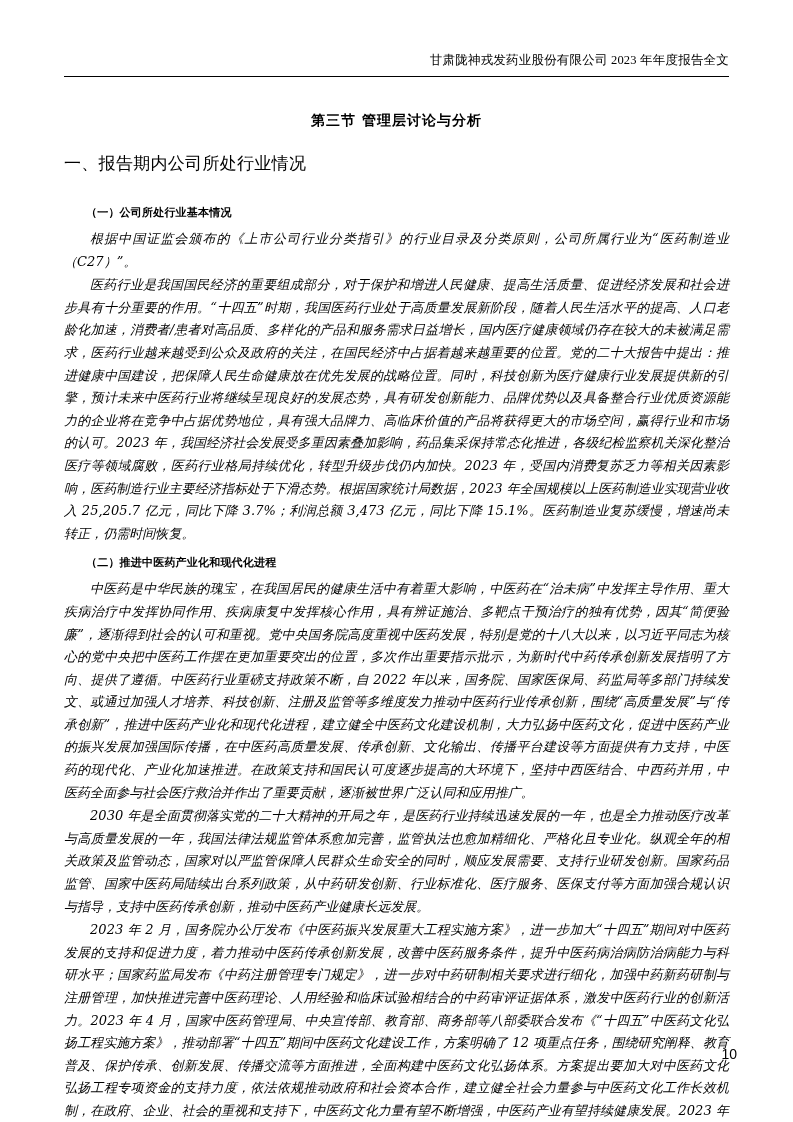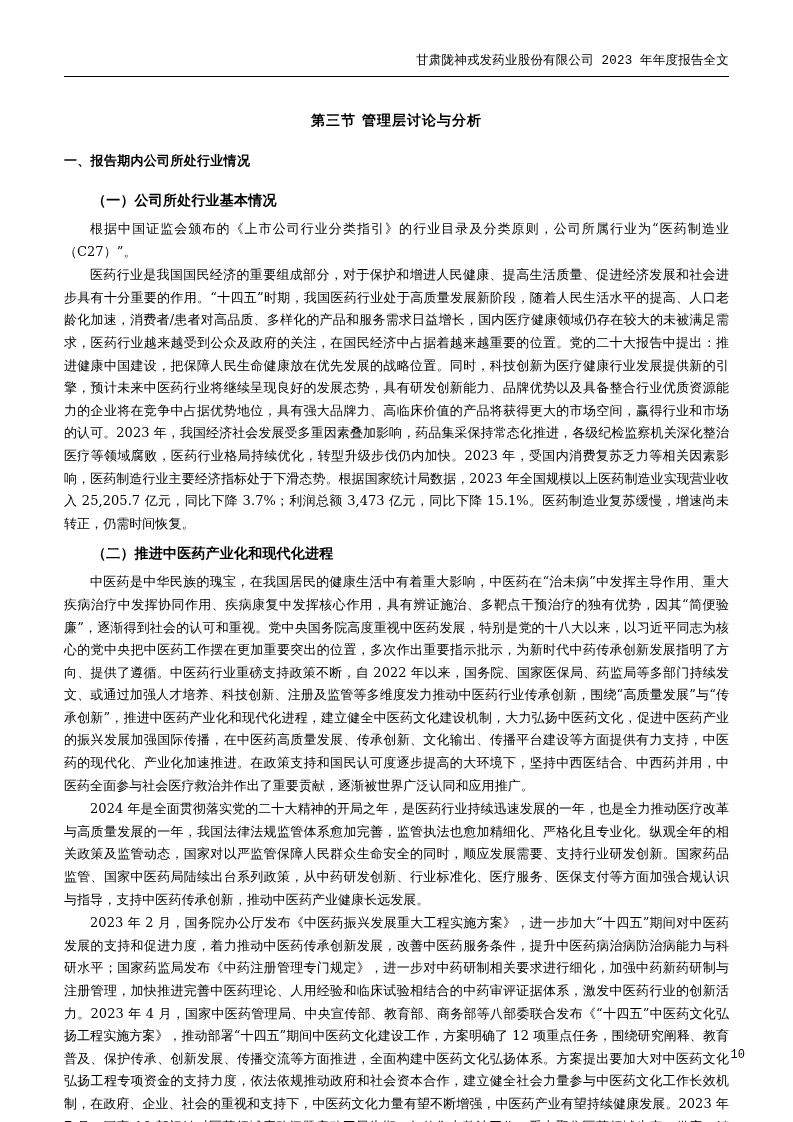--- a/index.html
+++ b/index.html
@@ -18,21 +18,21 @@
     color: #000000;
     overflow: hidden;
   }
   .header {
     position: absolute;
     top: 52px;
     left: 64px;
     right: 64px;
     text-align: right;
     font-size: 12.5px;
-    font-family: Liberation Mono, monospace;
+    font-family: Liberation Serif, serif;
     letter-spacing: 0.2px;
     color: #000;
   }
   .header-rule {
     position: absolute;
     top: 76px;
     left: 64px;
     right: 64px;
     border-top: 1.6px solid #000;
   }
@@ -44,47 +44,48 @@
   }
   h1.section-title {
     font-size: 14px;
     font-weight: bold;
     text-align: center;
     margin: 12px 0 22px 0;
     letter-spacing: 1px;
     font-family: "DejaVu Serif", "Liberation Serif", serif;
   }
   h2.heading-1 {
-    font-size: 13px;
-    font-weight: bold;
-    margin: 0 0 22px 0;
+    font-size: 17px;
+    font-weight: normal;
+    margin: 0 0 30px 0;
     letter-spacing: 0.3px;
   }
   h3.heading-2 {
-    font-size: 14px;
+    font-size: 11px;
     font-weight: bold;
     margin: 10px 0 8px 0;
     text-indent: 2em;
     letter-spacing: 0.2px;
   }
   p.body-text {
     font-size: 13px;
     line-height: 22.6px;
     margin: 0 0 1px 0;
     text-indent: 2em;
     text-align: justify;
     text-justify: inter-ideograph;
     letter-spacing: 0.05px;
+    font-style: italic;
   }
   .page-number {
     position: absolute;
     bottom: 60px;
-    right: 48px;
-    font-size: 12px;
-    font-family: Liberation Mono, monospace;
+    right: 56px;
+    font-size: 14px;
+    font-family: Liberation Sans, sans-serif;
   }
 </style>
 </head>
 <body>
 
 <div class="page">
 
   <div class="header">甘肃陇神戎发药业股份有限公司 2023 年年度报告全文</div>
   <div class="header-rule"></div>
 
@@ -94,19 +95,19 @@
     <h2 class="heading-1">一、报告期内公司所处行业情况</h2>
 
     <h3 class="heading-2">（一）公司所处行业基本情况</h3>
 
     <p class="body-text">根据中国证监会颁布的《上市公司行业分类指引》的行业目录及分类原则，公司所属行业为“医药制造业（C27）”。</p>
     <p class="body-text">医药行业是我国国民经济的重要组成部分，对于保护和增进人民健康、提高生活质量、促进经济发展和社会进步具有十分重要的作用。“十四五”时期，我国医药行业处于高质量发展新阶段，随着人民生活水平的提高、人口老龄化加速，消费者/患者对高品质、多样化的产品和服务需求日益增长，国内医疗健康领域仍存在较大的未被满足需求，医药行业越来越受到公众及政府的关注，在国民经济中占据着越来越重要的位置。党的二十大报告中提出：推进健康中国建设，把保障人民生命健康放在优先发展的战略位置。同时，科技创新为医疗健康行业发展提供新的引擎，预计未来中医药行业将继续呈现良好的发展态势，具有研发创新能力、品牌优势以及具备整合行业优质资源能力的企业将在竞争中占据优势地位，具有强大品牌力、高临床价值的产品将获得更大的市场空间，赢得行业和市场的认可。2023 年，我国经济社会发展受多重因素叠加影响，药品集采保持常态化推进，各级纪检监察机关深化整治医疗等领域腐败，医药行业格局持续优化，转型升级步伐仍内加快。2023 年，受国内消费复苏乏力等相关因素影响，医药制造行业主要经济指标处于下滑态势。根据国家统计局数据，2023 年全国规模以上医药制造业实现营业收入 25,205.7 亿元，同比下降 3.7%；利润总额 3,473 亿元，同比下降 15.1%。医药制造业复苏缓慢，增速尚未转正，仍需时间恢复。</p>
 
     <h3 class="heading-2">（二）推进中医药产业化和现代化进程</h3>
 
     <p class="body-text">中医药是中华民族的瑰宝，在我国居民的健康生活中有着重大影响，中医药在“治未病”中发挥主导作用、重大疾病治疗中发挥协同作用、疾病康复中发挥核心作用，具有辨证施治、多靶点干预治疗的独有优势，因其“简便验廉”，逐渐得到社会的认可和重视。党中央国务院高度重视中医药发展，特别是党的十八大以来，以习近平同志为核心的党中央把中医药工作摆在更加重要突出的位置，多次作出重要指示批示，为新时代中药传承创新发展指明了方向、提供了遵循。中医药行业重磅支持政策不断，自 2022 年以来，国务院、国家医保局、药监局等多部门持续发文、或通过加强人才培养、科技创新、注册及监管等多维度发力推动中医药行业传承创新，围绕“高质量发展”与“传承创新”，推进中医药产业化和现代化进程，建立健全中医药文化建设机制，大力弘扬中医药文化，促进中医药产业的振兴发展加强国际传播，在中医药高质量发展、传承创新、文化输出、传播平台建设等方面提供有力支持，中医药的现代化、产业化加速推进。在政策支持和国民认可度逐步提高的大环境下，坚持中西医结合、中西药并用，中医药全面参与社会医疗救治并作出了重要贡献，逐渐被世界广泛认同和应用推广。</p>
-    <p class="body-text">2024 年是全面贯彻落实党的二十大精神的开局之年，是医药行业持续迅速发展的一年，也是全力推动医疗改革与高质量发展的一年，我国法律法规监管体系愈加完善，监管执法也愈加精细化、严格化且专业化。纵观全年的相关政策及监管动态，国家对以严监管保障人民群众生命安全的同时，顺应发展需要、支持行业研发创新。国家药品监管、国家中医药局陆续出台系列政策，从中药研发创新、行业标准化、医疗服务、医保支付等方面加强合规认识与指导，支持中医药传承创新，推动中医药产业健康长远发展。</p>
+    <p class="body-text">2030 年是全面贯彻落实党的二十大精神的开局之年，是医药行业持续迅速发展的一年，也是全力推动医疗改革与高质量发展的一年，我国法律法规监管体系愈加完善，监管执法也愈加精细化、严格化且专业化。纵观全年的相关政策及监管动态，国家对以严监管保障人民群众生命安全的同时，顺应发展需要、支持行业研发创新。国家药品监管、国家中医药局陆续出台系列政策，从中药研发创新、行业标准化、医疗服务、医保支付等方面加强合规认识与指导，支持中医药传承创新，推动中医药产业健康长远发展。</p>
     <p class="body-text">2023 年 2 月，国务院办公厅发布《中医药振兴发展重大工程实施方案》，进一步加大“十四五”期间对中医药发展的支持和促进力度，着力推动中医药传承创新发展，改善中医药服务条件，提升中医药病治病防治病能力与科研水平；国家药监局发布《中药注册管理专门规定》，进一步对中药研制相关要求进行细化，加强中药新药研制与注册管理，加快推进完善中医药理论、人用经验和临床试验相结合的中药审评证据体系，激发中医药行业的创新活力。2023 年 4 月，国家中医药管理局、中央宣传部、教育部、商务部等八部委联合发布《“十四五”中医药文化弘扬工程实施方案》，推动部署“十四五”期间中医药文化建设工作，方案明确了 12 项重点任务，围绕研究阐释、教育普及、保护传承、创新发展、传播交流等方面推进，全面构建中医药文化弘扬体系。方案提出要加大对中医药文化弘扬工程专项资金的支持力度，依法依规推动政府和社会资本合作，建立健全社会力量参与中医药文化工作长效机制，在政府、企业、社会的重视和支持下，中医药文化力量有望不断增强，中医药产业有望持续健康发展。2023 年 7 月，国家 10 部门针对医药领域腐败问题启动开展为期一年的集中整治工作，重点聚焦医药领域生产、供应、销售、使用和报销等重点环节，对医药行业开展</p>
   </div>
 
   <div class="page-number">10</div>
 
 </div>
 
 </body></html>

